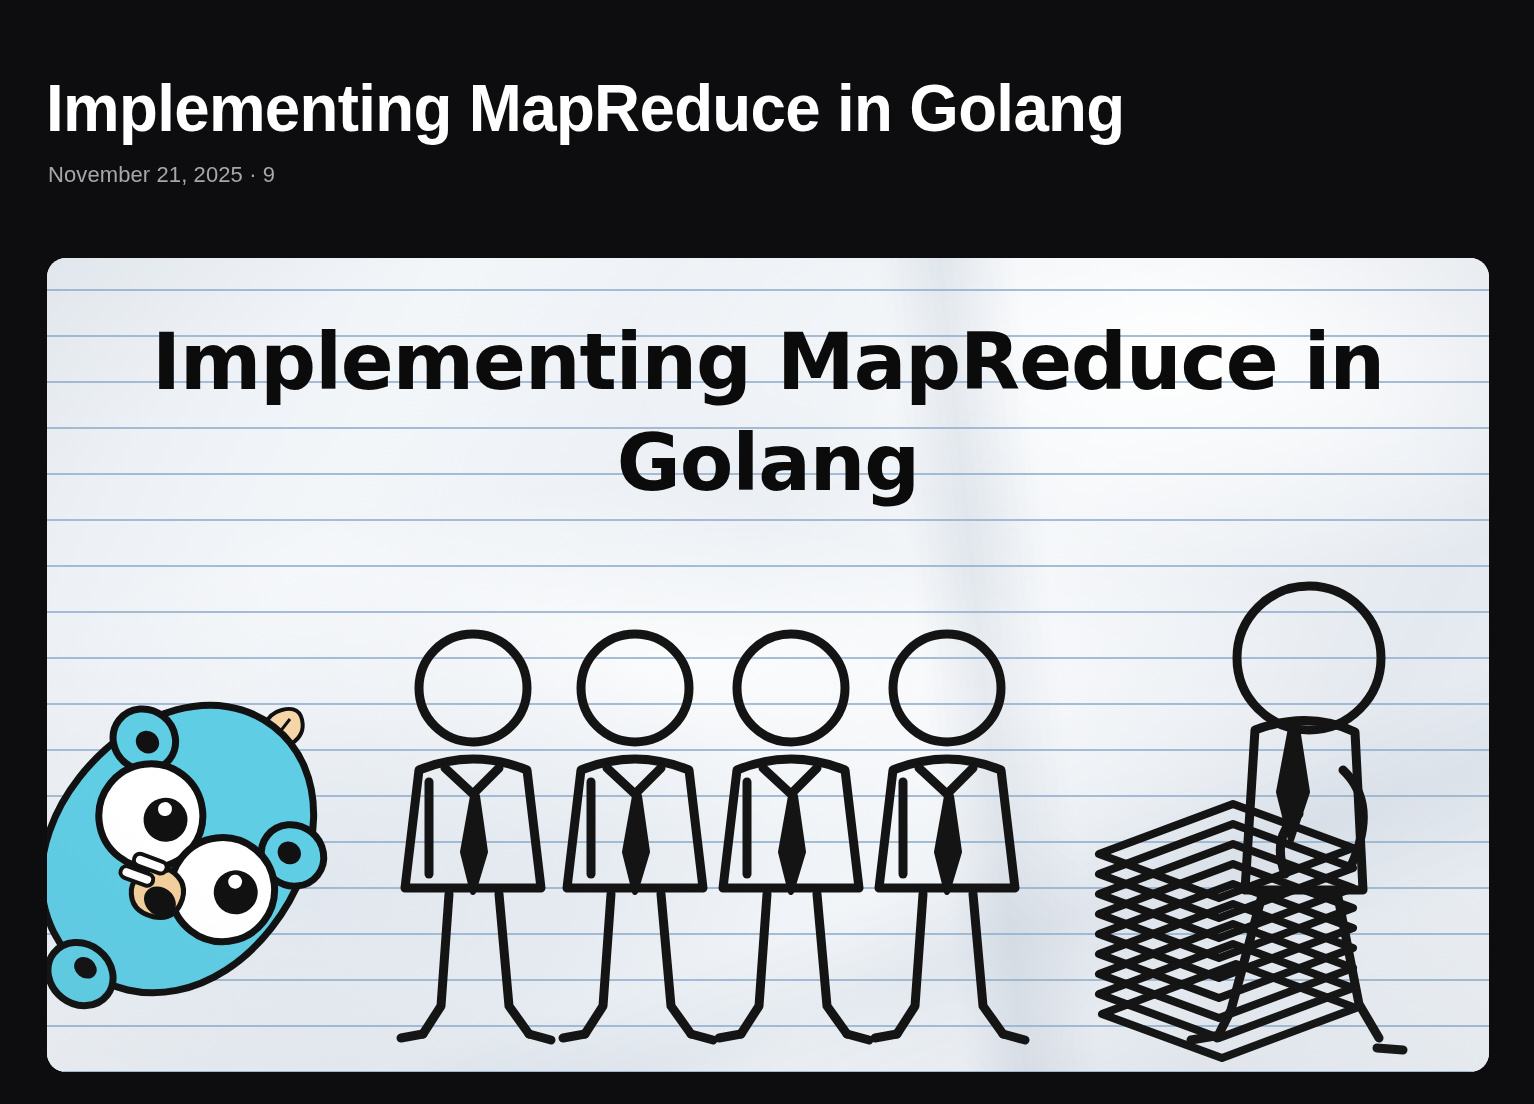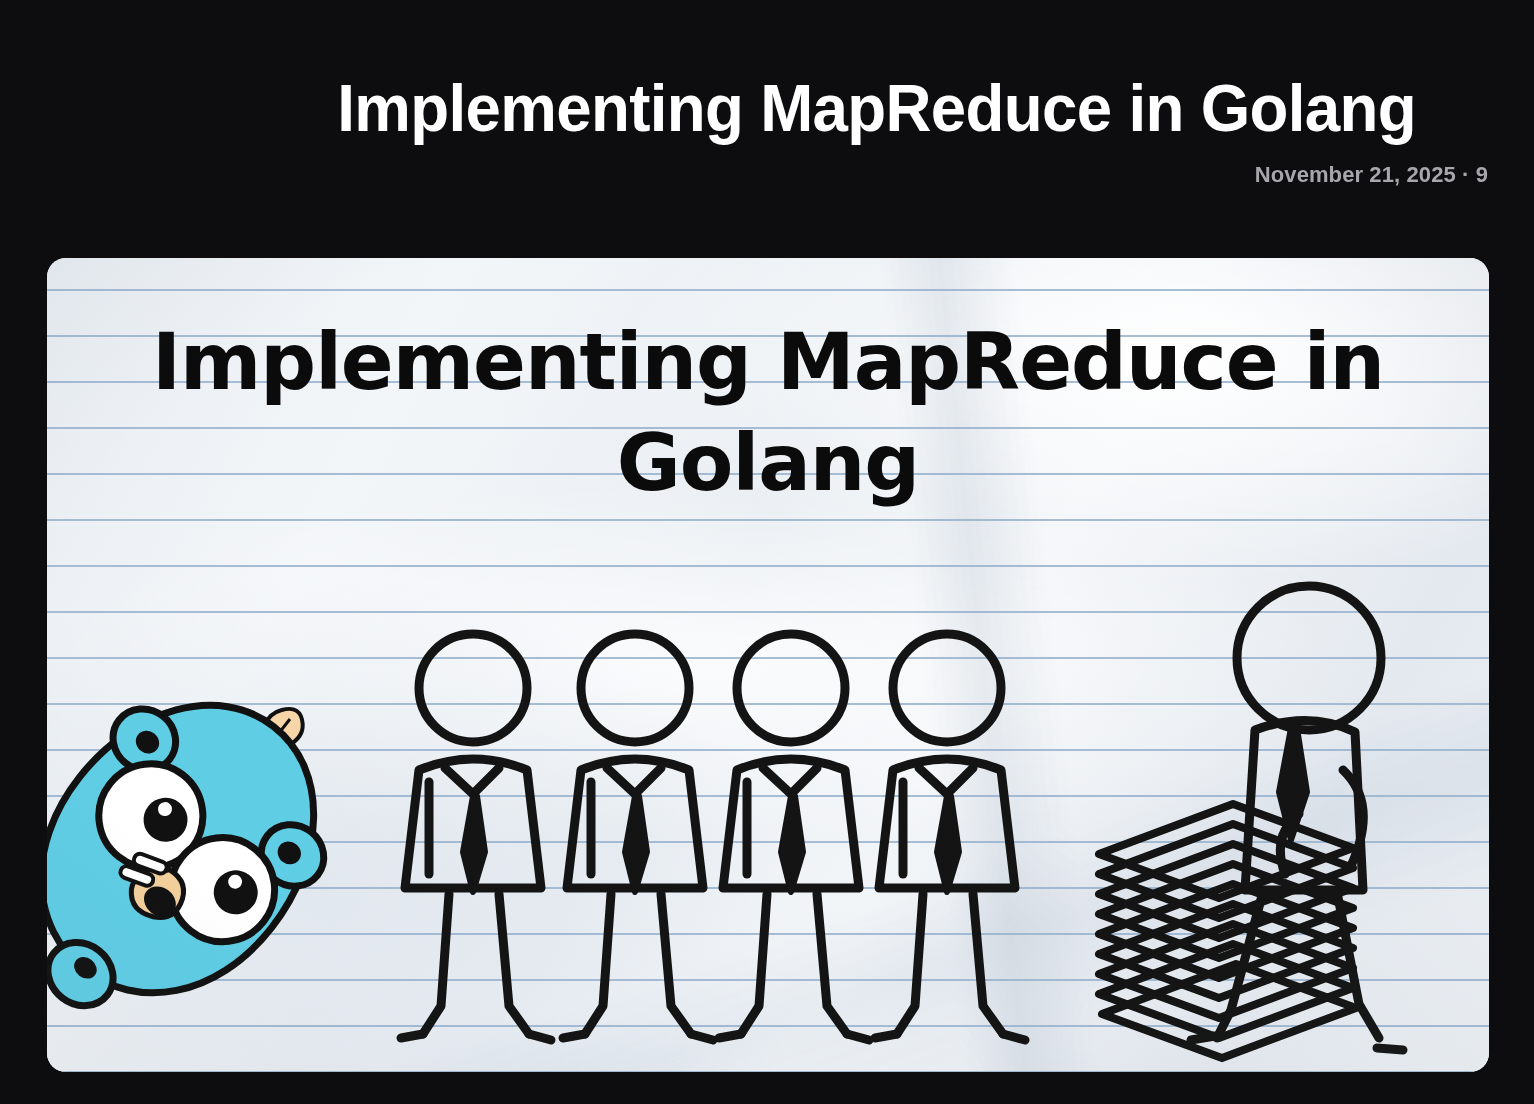--- a/index.html
+++ b/index.html
@@ -12,39 +12,38 @@
     height: 1104px;
     overflow: hidden;
     font-family: "Liberation Sans", sans-serif;
     position: relative;
   }
 
   
   .page-header {
     padding: 74px 46px 0 46px;
     box-sizing: border-box;
-    text-align: right;
   }
   .post-title {
     margin: 0;
     color: #ffffff;
     font-family: "Liberation Sans", sans-serif;
     font-weight: 700;
     font-size: 67px;
     line-height: 1.02;
     letter-spacing: -0.7px;
     transform: scaleX(0.95);
     transform-origin: left center;
     white-space: nowrap;
   }
   .post-meta {
     margin: 20px 0 0 2px;
     color: #a7a7ab;
     font-size: 22px;
-    font-weight: 700;
+    font-weight: 400;
     letter-spacing: 0.1px;
   }
 
   
   .cover-card {
     position: absolute;
     left: 47px;
     top: 258px;
     width: 1442px;
     height: 814px;

